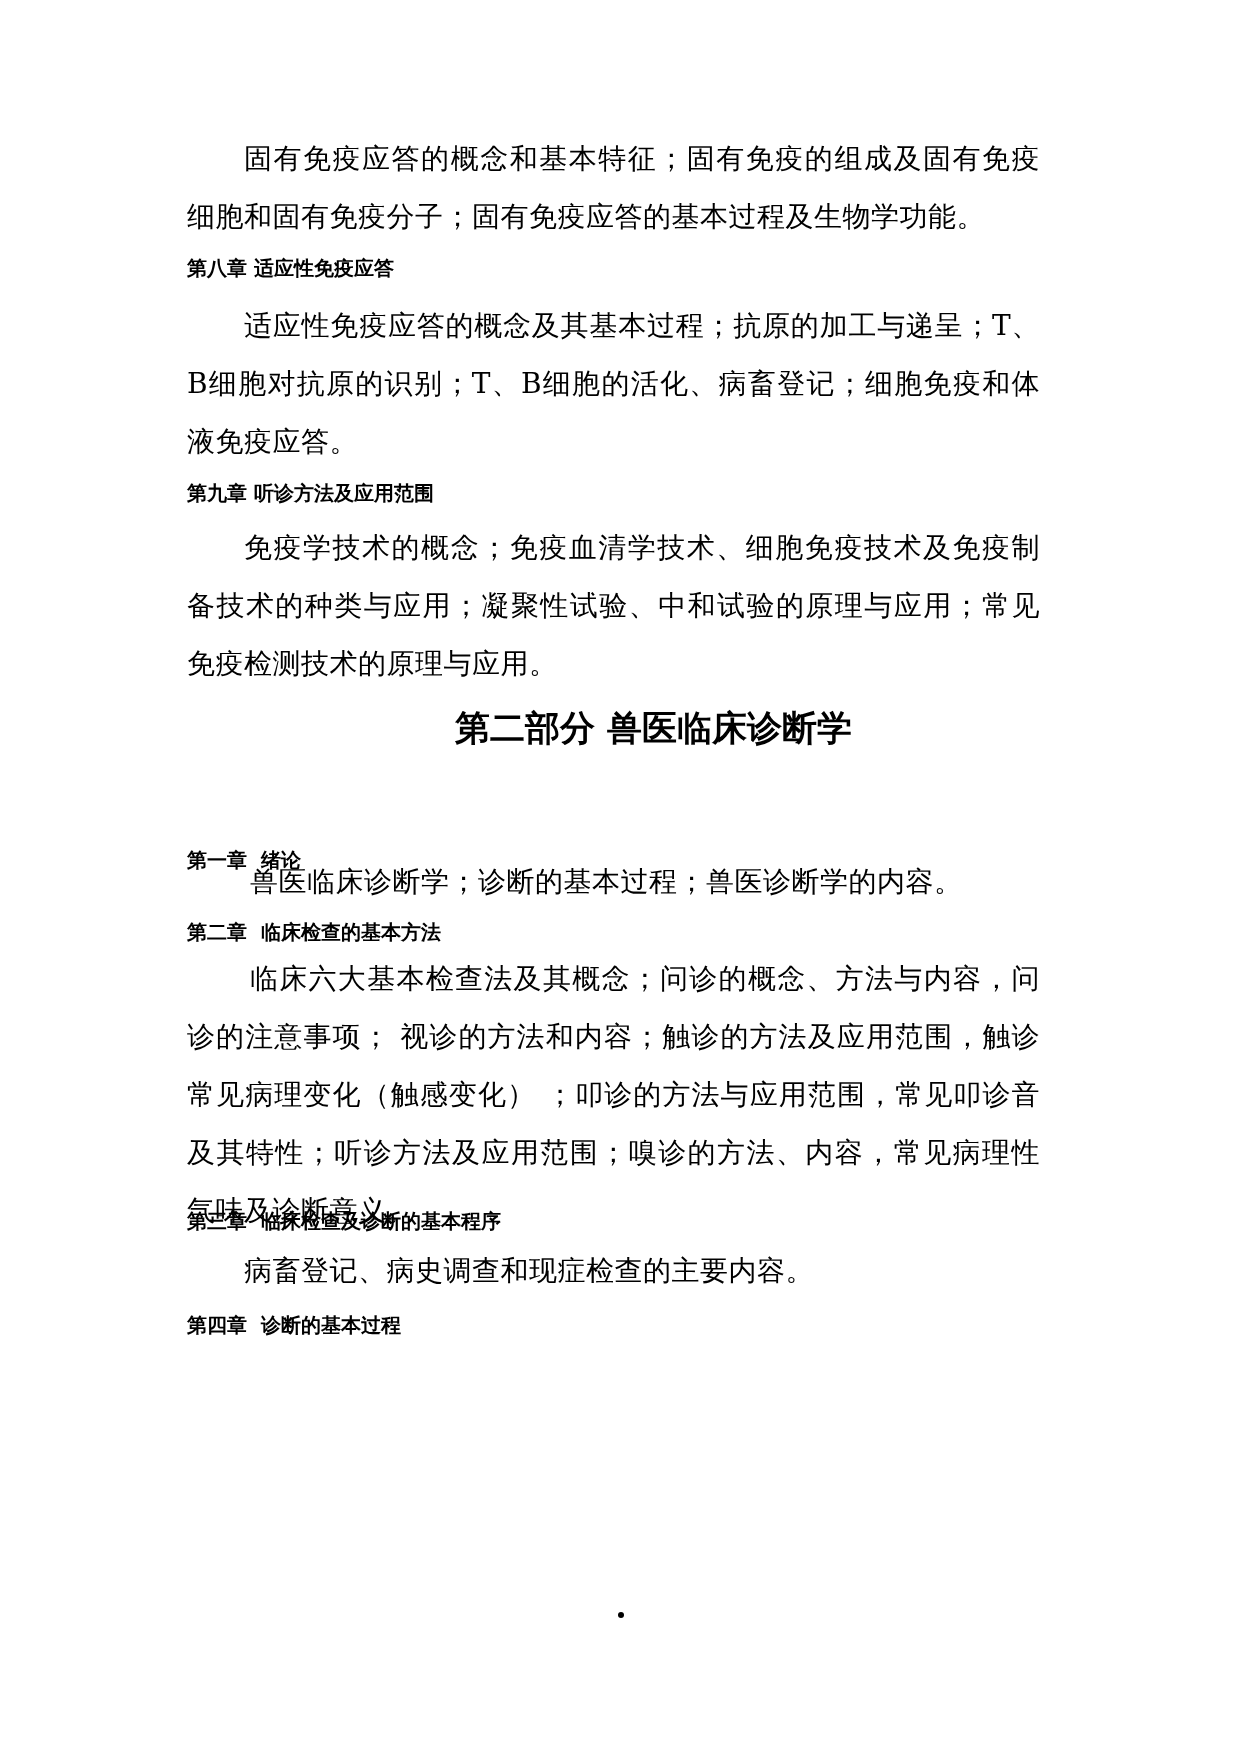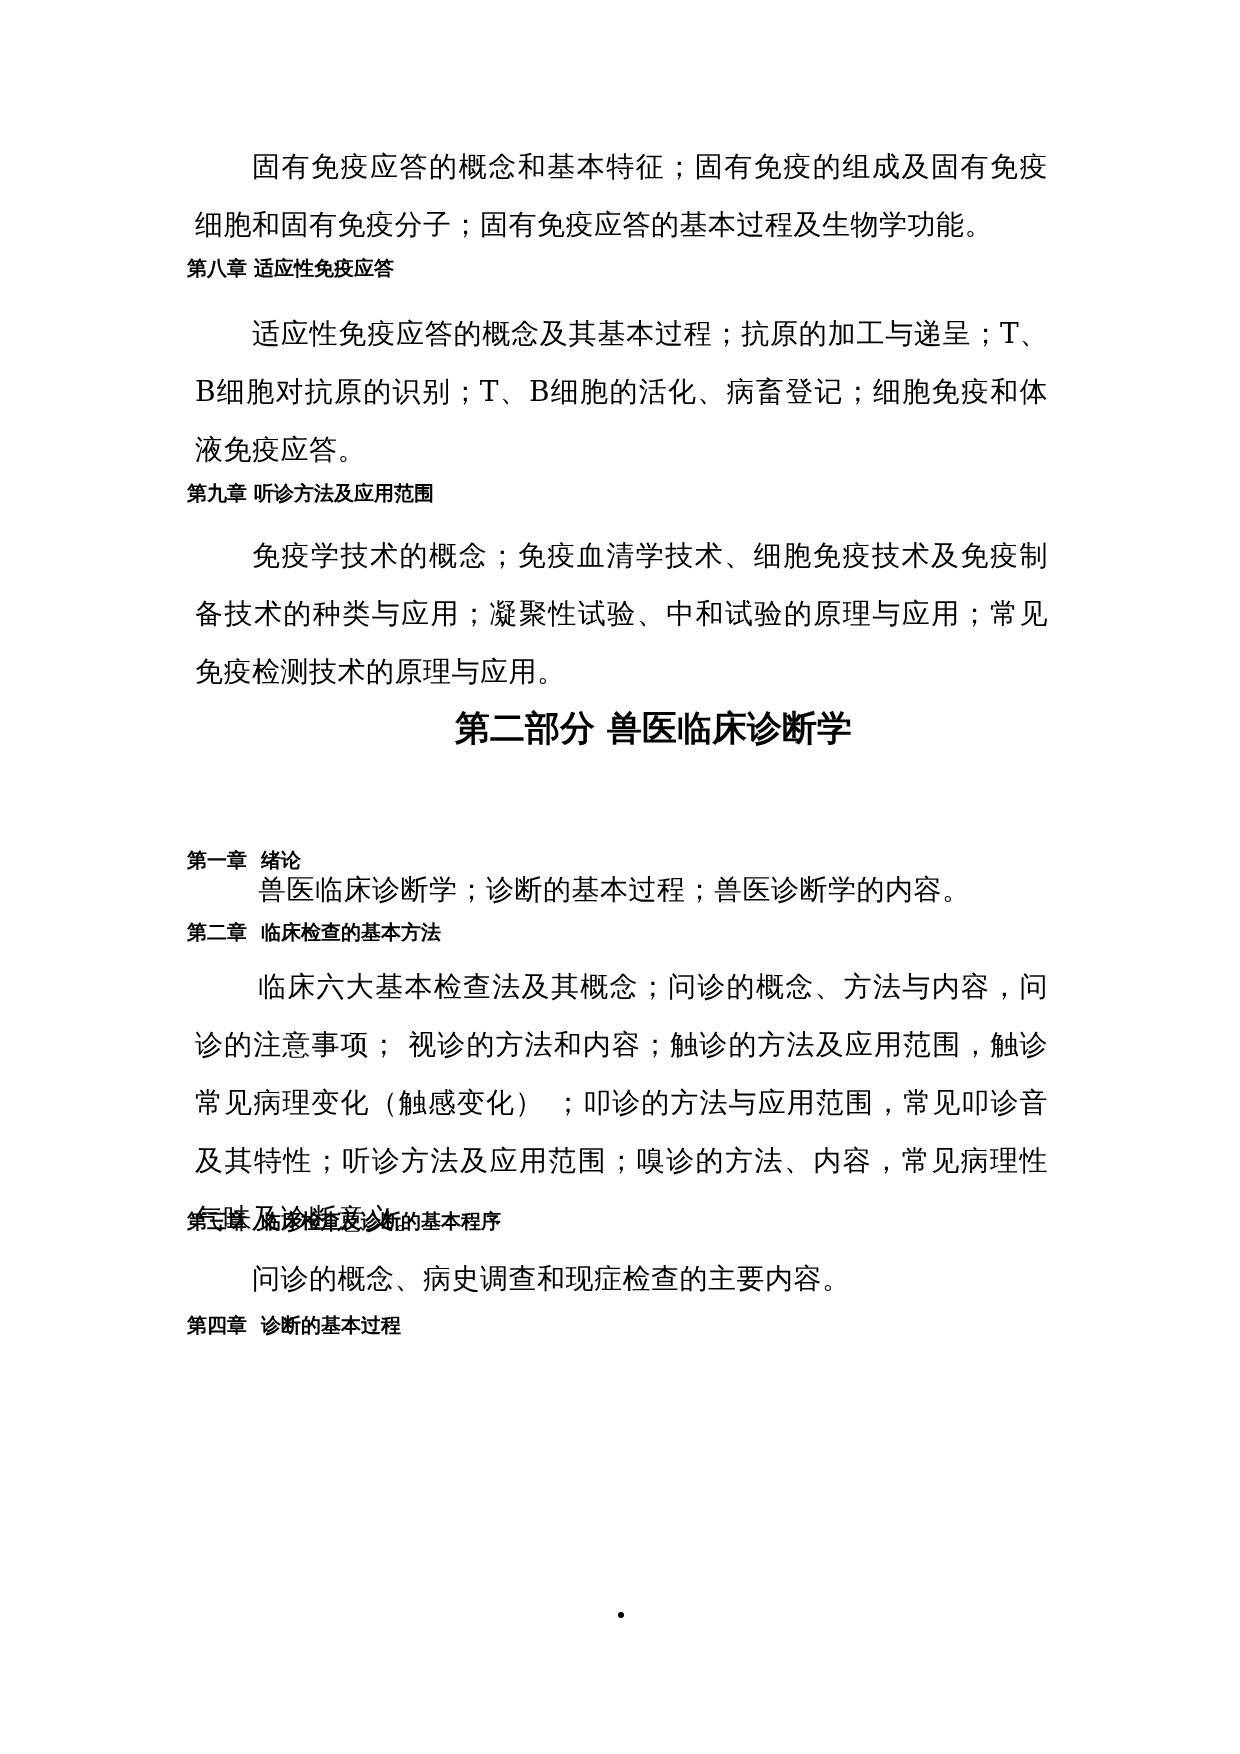--- a/index.html
+++ b/index.html
@@ -23,21 +23,21 @@
     .para {
       position: absolute;
       left: 0;
       width: 853px;
       font-family: "DejaVu Serif", "Liberation Serif", serif;
       font-size: 28px;
       line-height: 58px;
       text-indent: 57px;
       text-align: justify;
       letter-spacing: 0.5px;
-      margin: 8px;
+      margin: 0;
     }
     .heading {
       position: absolute;
       left: 0;
       font-family: "DejaVu Sans", "Liberation Sans", sans-serif;
       font-weight: bold;
       font-size: 20px;
       line-height: 36px;
       margin: 0;
       white-space: pre;
@@ -86,19 +86,19 @@
   <h2 class="heading" style="top:842px;">第一章  绪论</h2>
 
   <p class="para" style="top:853px; text-indent:63px;">兽医临床诊断学；诊断的基本过程；兽医诊断学的内容。</p>
 
   <h2 class="heading" style="top:914px;">第二章  临床检查的基本方法</h2>
 
   <p class="para" style="top:950px; text-indent:63px;">临床六大基本检查法及其概念；问诊的概念、方法与内容，问诊的注意事项； 视诊的方法和内容；触诊的方法及应用范围，触诊常见病理变化（触感变化） ；叩诊的方法与应用范围，常见叩诊音及其特性；听诊方法及应用范围；嗅诊的方法、内容，常见病理性气味及诊断意义。</p>
 
   <h2 class="heading" style="top:1203px;">第三章  临床检查及诊断的基本程序</h2>
 
-  <p class="para" style="top:1242px; text-indent:57px;">问诊的概念、病史调查和现症检查的主要内容。</p>
+  <p class="para" style="top:1242px; text-indent:57px;">病畜登记、病史调查和现症检查的主要内容。</p>
 
   <h2 class="heading" style="top:1307px;">第四章  诊断的基本过程</h2>
 
 </div>
 
 <div class="page-dot"></div>
 
 </body></html>

